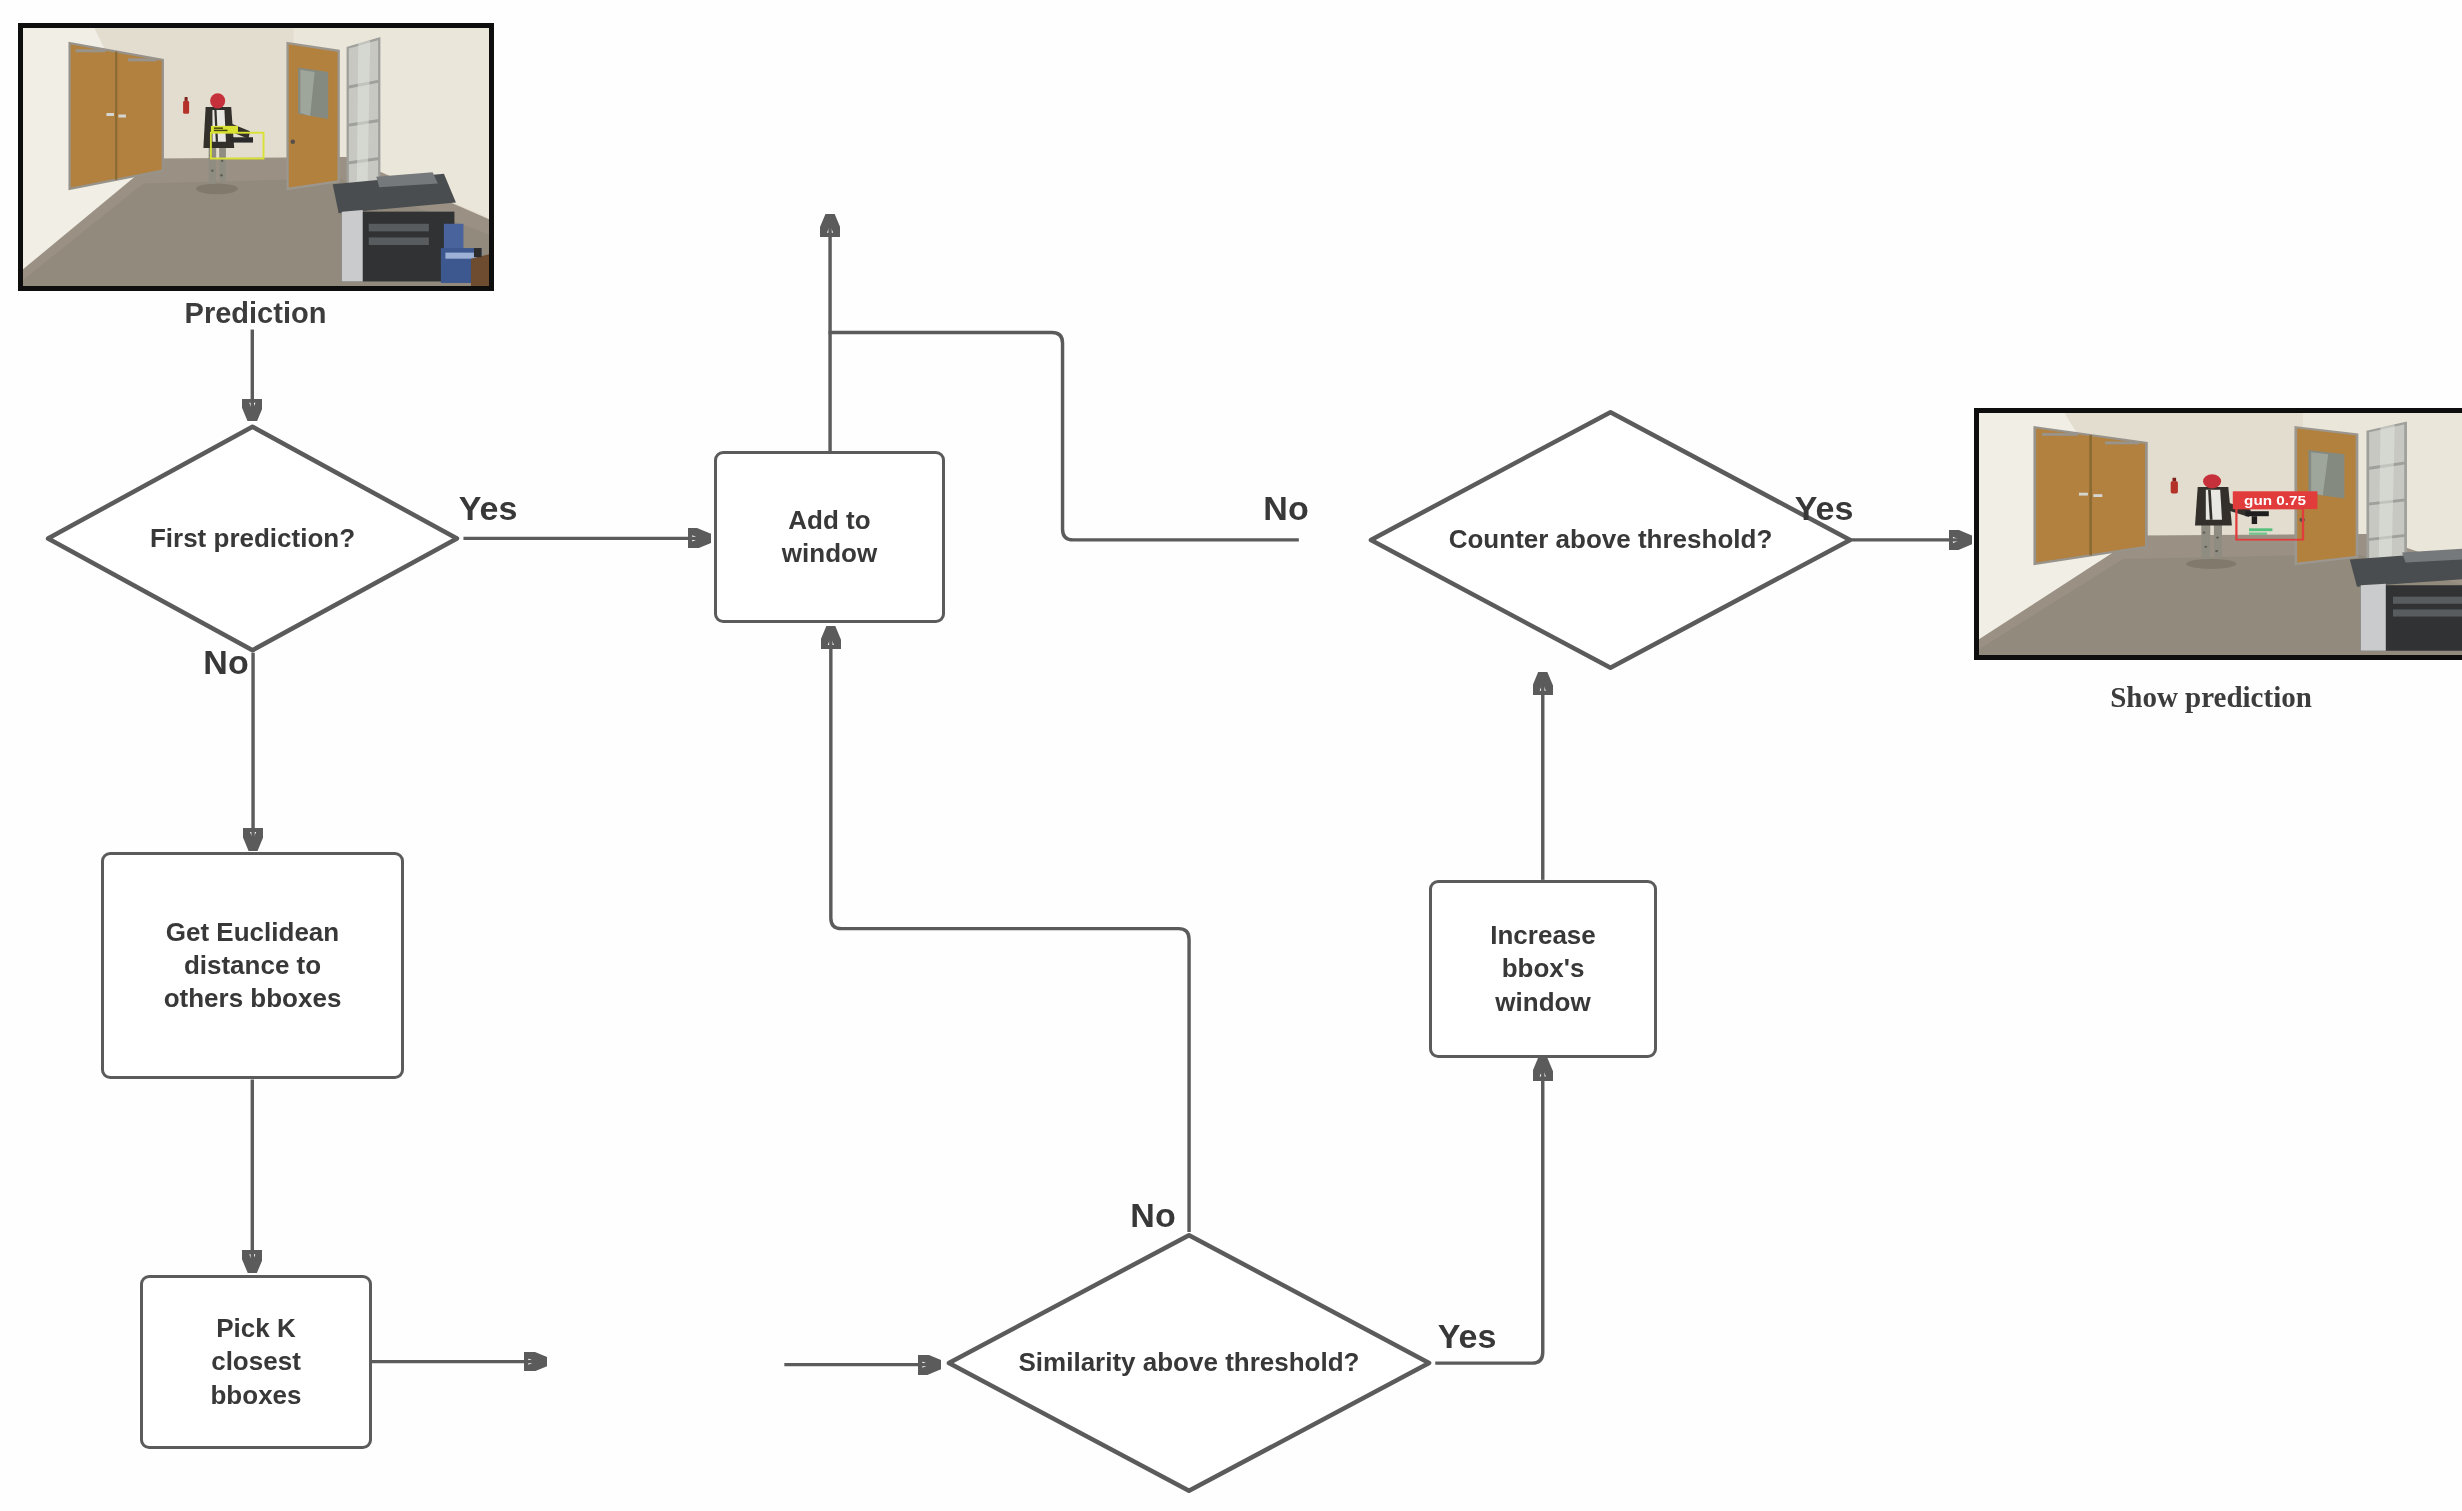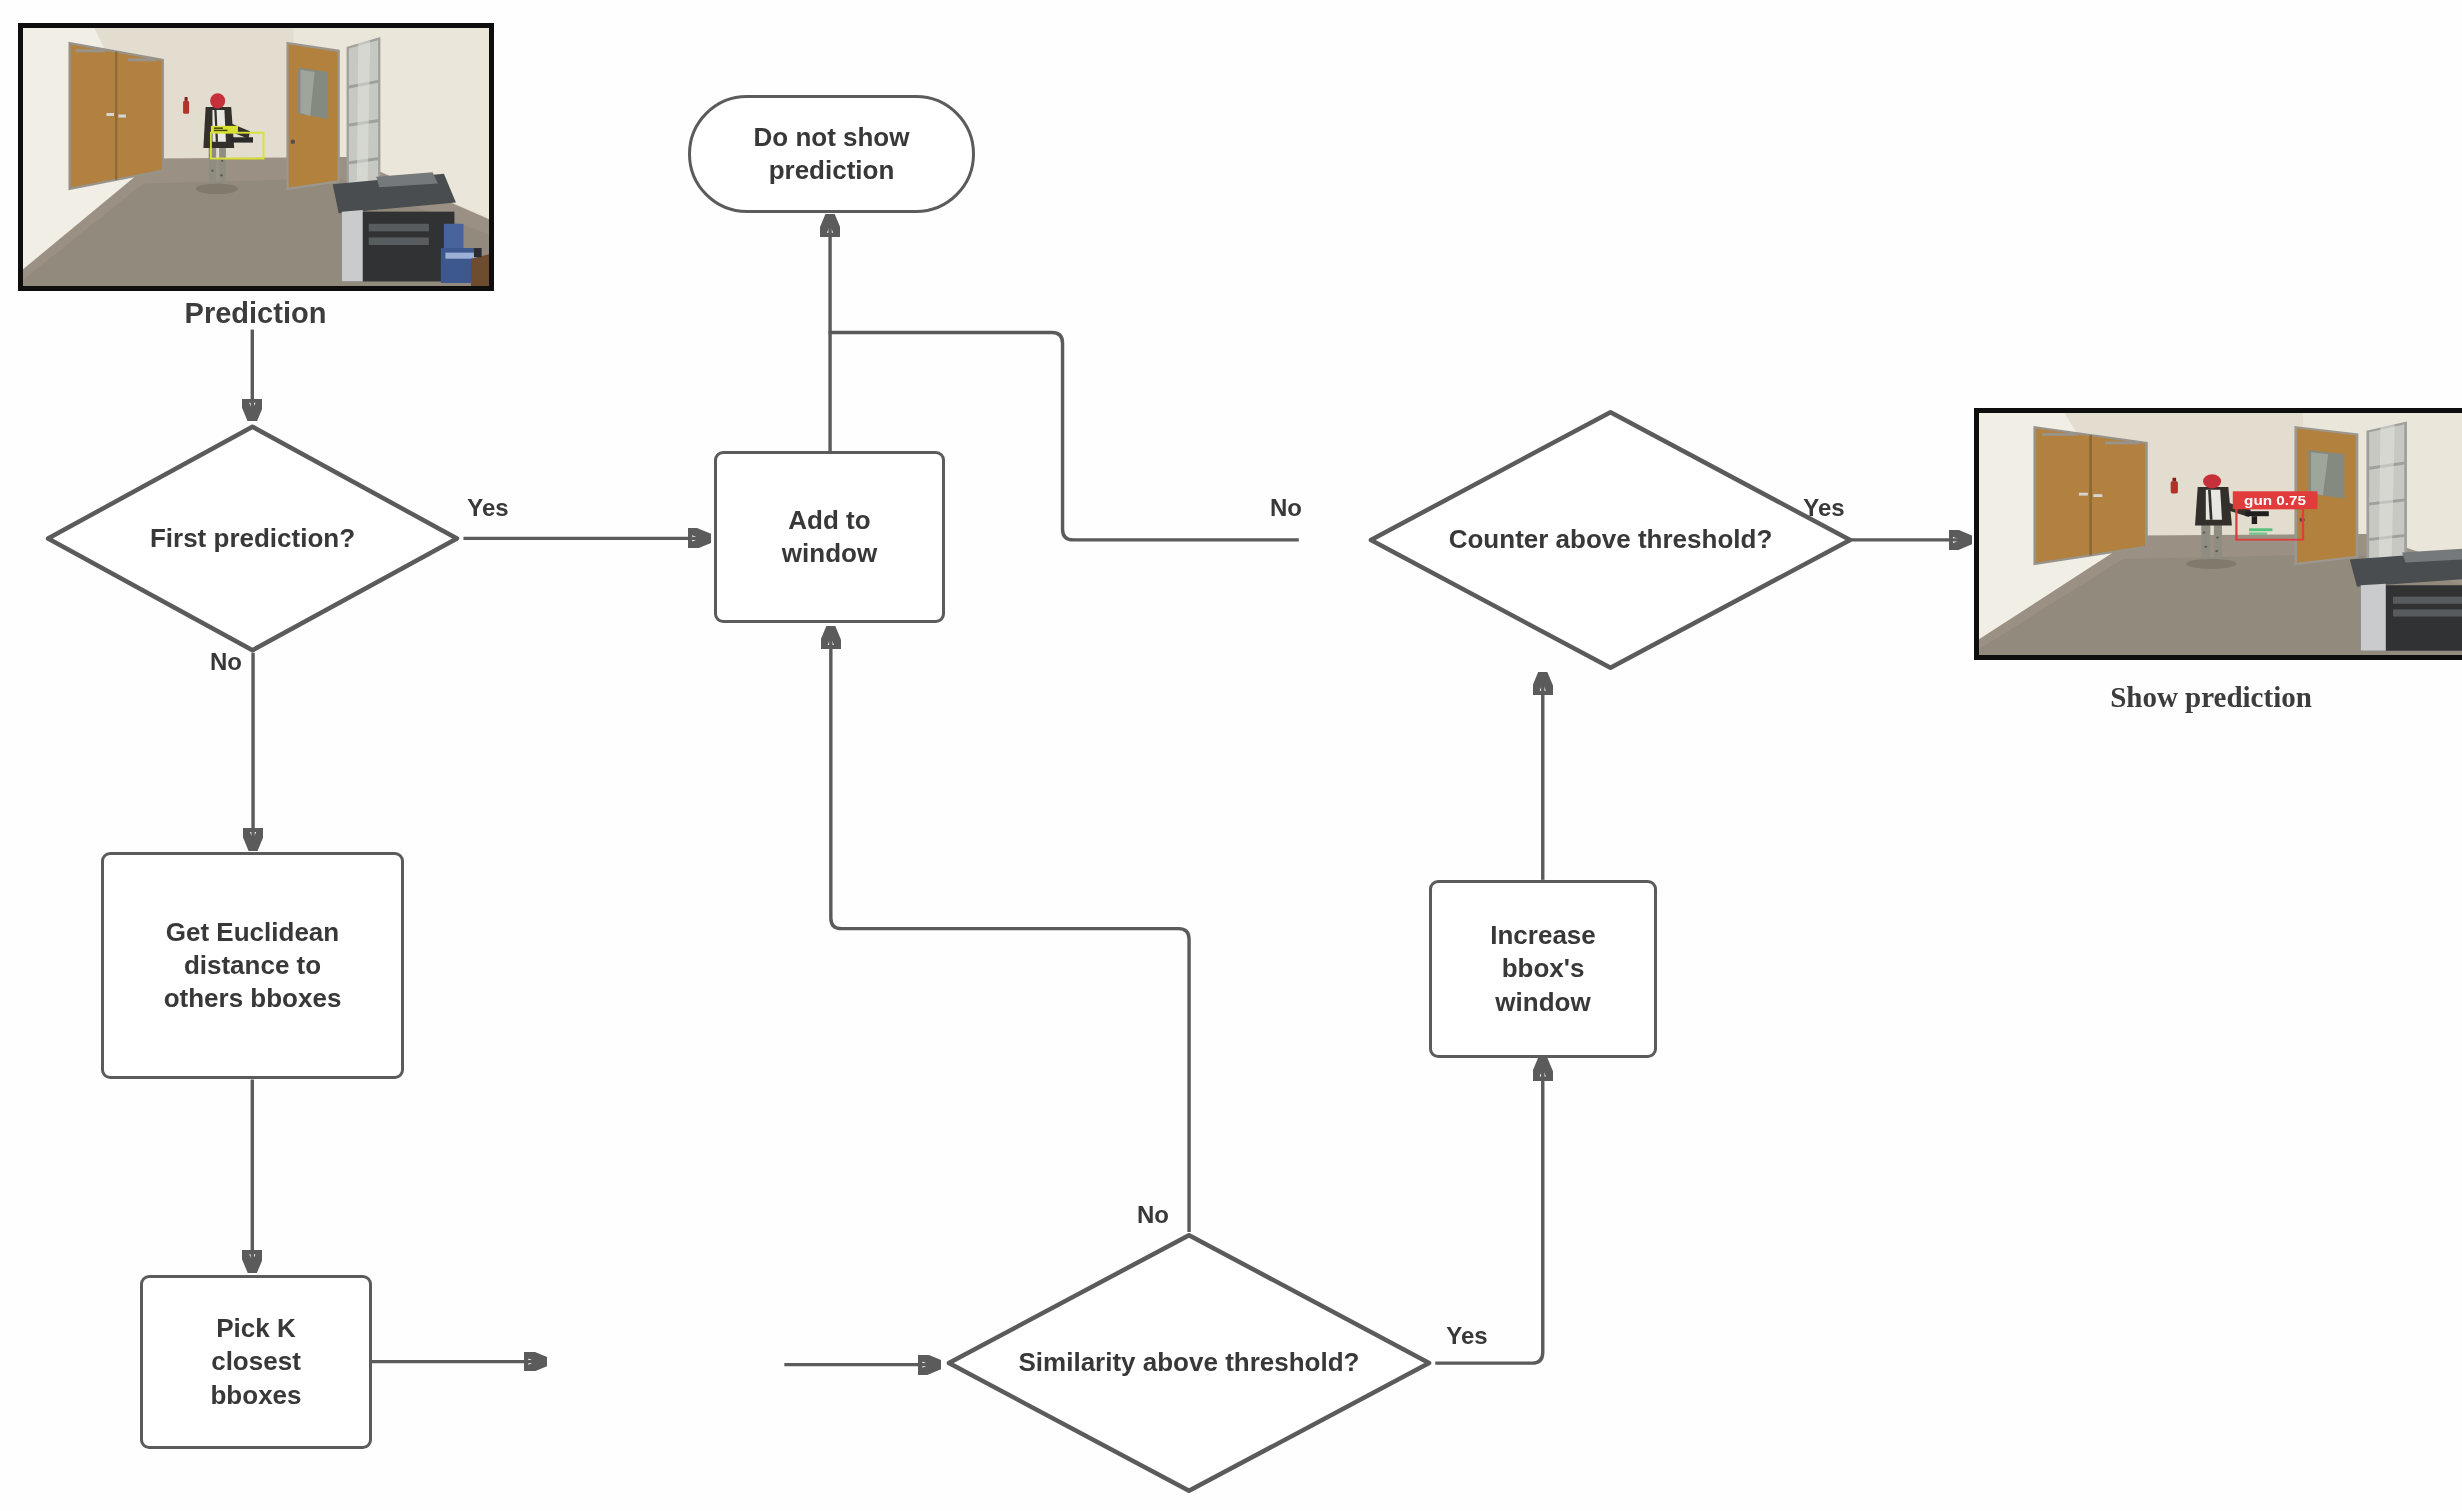--- a/index.html
+++ b/index.html
@@ -12,21 +12,21 @@
   .photo svg{display:block;width:100%;height:100%;}
   .caption{position:absolute;text-align:center;font-size:29px;font-weight:bold;color:#3c3c3c;}
   .process{position:absolute;background:#fff;border:3.8px solid #5b5b5b;border-radius:9.1px;
            display:flex;align-items:center;justify-content:center;text-align:center;}
   .stadium{border-radius:65px;}
   .nlabel{font-size:26px;font-weight:bold;color:#383838;white-space:pre-line;line-height:1.28;text-align:center;}
   .diamond{position:absolute;}
   .diamond > svg{position:absolute;left:0;top:0;width:100%;height:100%;}
   .diamond .nlabel{position:absolute;left:0;top:0;right:0;bottom:0;display:flex;
                    align-items:center;justify-content:center;}
-  .edge-label{position:absolute;transform:translate(-50%,-50%);font-size:24px;font-weight:bold;color:#383838;}
+  .edge-label{position:absolute;transform:translate(-50%,-50%);font-size:34px;font-weight:bold;color:#383838;}
 </style>
 </head>
 <body>
 
 <div class="canvas">
 
   <svg class="edges" width="2462" height="1512" viewBox="0 0 3230 1983">
     <defs>
       <marker id="arrow" markerUnits="userSpaceOnUse" markerWidth="30" markerHeight="26" viewBox="0 0 12 10" refX="11" refY="5" orient="auto">
         <path d="M0,0 L12,5 L0,10 Z" fill="#5b5b5b"></path>
@@ -103,24 +103,20 @@
   </figure>
   <div class="caption" style="left:17.5px;top:297px;width:476px;">Prediction</div>
 
   <div class="diamond" style="left:43px;top:424px;width:419px;height:229px;">
     <svg viewBox="0 0 100 100" preserveAspectRatio="none">
       <polygon points="50,1.2 98.8,50 50,98.8 1.2,50" fill="#ffffff" stroke="#5b5b5b" stroke-width="4.5" stroke-linejoin="round" vector-effect="non-scaling-stroke"></polygon>
     </svg>
     <span class="nlabel">First prediction?</span>
   </div>
 
-  <div class="process stadium" style="left:688px;top:95px;width:287px;height:118px;">
-    <span class="nlabel">Do not show
-prediction</span>
-  </div>
 
   <div class="process" style="left:714px;top:451px;width:231px;height:172px;">
     <span class="nlabel">Add to
 window</span>
   </div>
 
   <div class="process" style="left:101px;top:852px;width:303px;height:227px;">
     <span class="nlabel">Get Euclidean
 distance to
 others bboxes</span>

